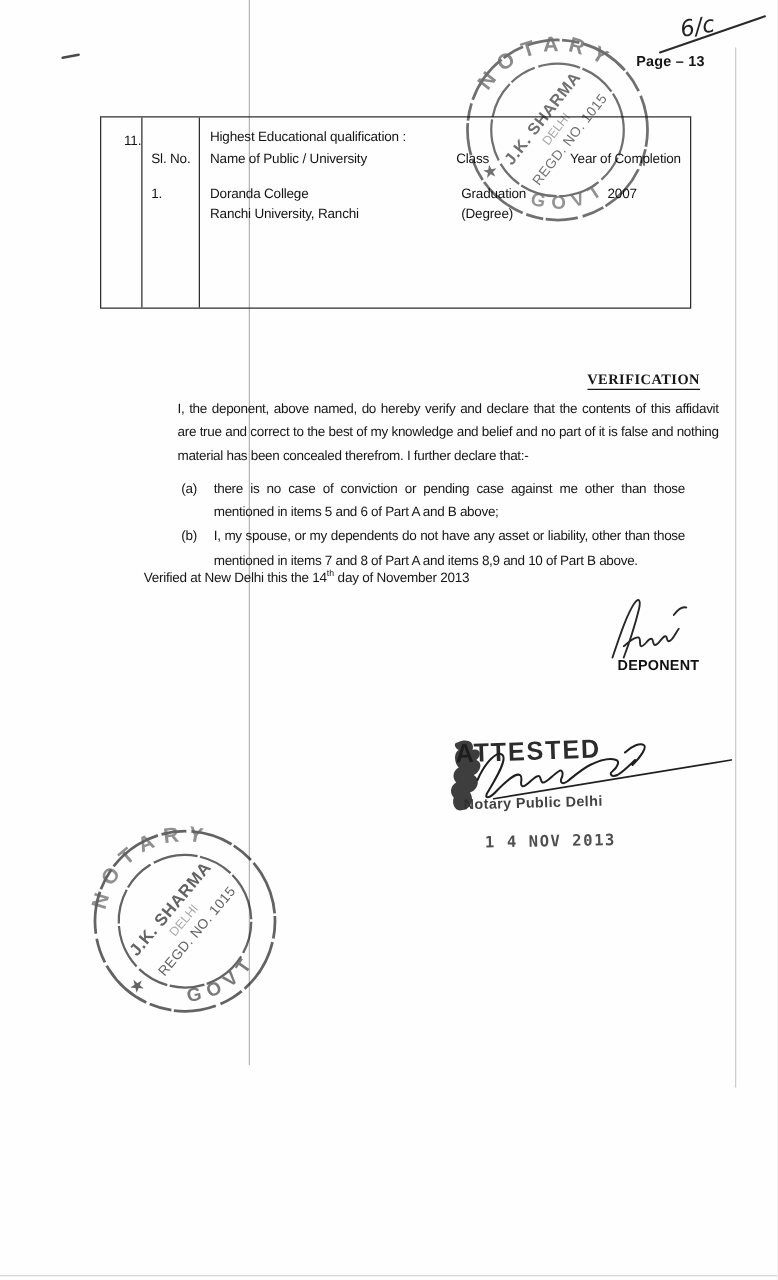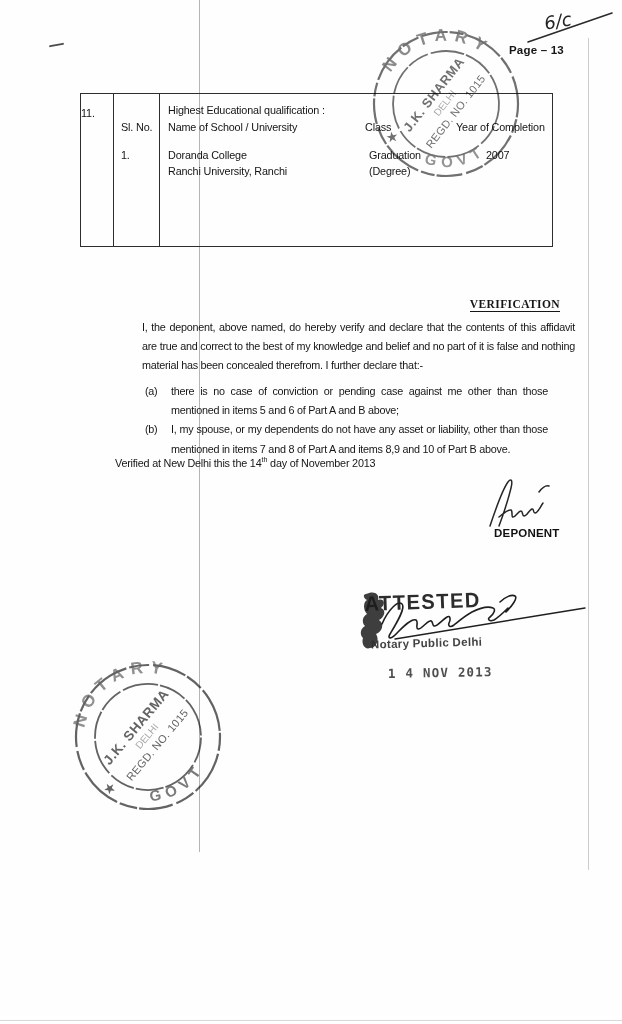--- a/index.html
+++ b/index.html
@@ -17,21 +17,21 @@
   
   .hand-mark{position:absolute;left:520px;top:0;}
   .page-label{position:absolute;left:509px;top:44px;font-size:11.5px;font-weight:bold;letter-spacing:.2px;}
   
   .qtable{
     position:absolute;left:80px;top:93px;width:473px;height:154px;
     border:1.6px solid #2e2e2e;display:flex;font-size:10.8px;letter-spacing:-.15px;
     box-sizing:border-box;color:#141414;
   }
   .qtable .c1{width:33px;border-right:1.6px solid #2e2e2e;box-sizing:border-box;
-    padding-top:13px;text-align:left;}
+    padding-top:13px;text-align:right;}
   .qtable .c2{width:46px;border-right:1.6px solid #2e2e2e;box-sizing:border-box;position:relative;text-align:center;}
   .qtable .c3{flex:1;position:relative;}
   .qtable span{position:absolute;white-space:nowrap;}
   
   .vhead{position:absolute;left:127px;top:294px;width:433px;text-align:right;font-family:Liberation Serif, serif;}
   .vhead span{font-size:11.5px;font-weight:bold;letter-spacing:.4px;
     border-bottom:1.6px solid #161616;padding-bottom:1px;}
   .vintro{position:absolute;left:115px;top:318px;width:433px;
     font-size:10.8px;line-height:19.2px;letter-spacing:-.25px;text-align:justify;margin-left:27px;}
   .vitems{position:absolute;left:115px;top:382px;width:433px;}
@@ -79,21 +79,21 @@
   <div class="qtable">
     <div class="c1">
       <span style="position:static">11.</span>
     </div>
     <div class="c2">
       <span style="left:7px;top:27px">Sl. No.</span>
       <span style="left:7px;top:55px">1.</span>
     </div>
     <div class="c3">
       <span style="left:8px;top:10px">Highest Educational qualification :</span>
-      <span style="left:8px;top:27px">Name of School / University</span>
+      <span style="left:8px;top:27px">Name of Public / University</span>
       <span style="left:205px;top:27px">Class</span>
       <span style="left:296px;top:27px">Year of Completion</span>
       <span style="left:8px;top:55px">Doranda College</span>
       <span style="left:8px;top:71px">Ranchi University, Ranchi</span>
       <span style="left:209px;top:55px">Graduation</span>
       <span style="left:209px;top:71px">(Degree)</span>
       <span style="left:326px;top:55px">2007</span>
     </div>
   </div>
 

